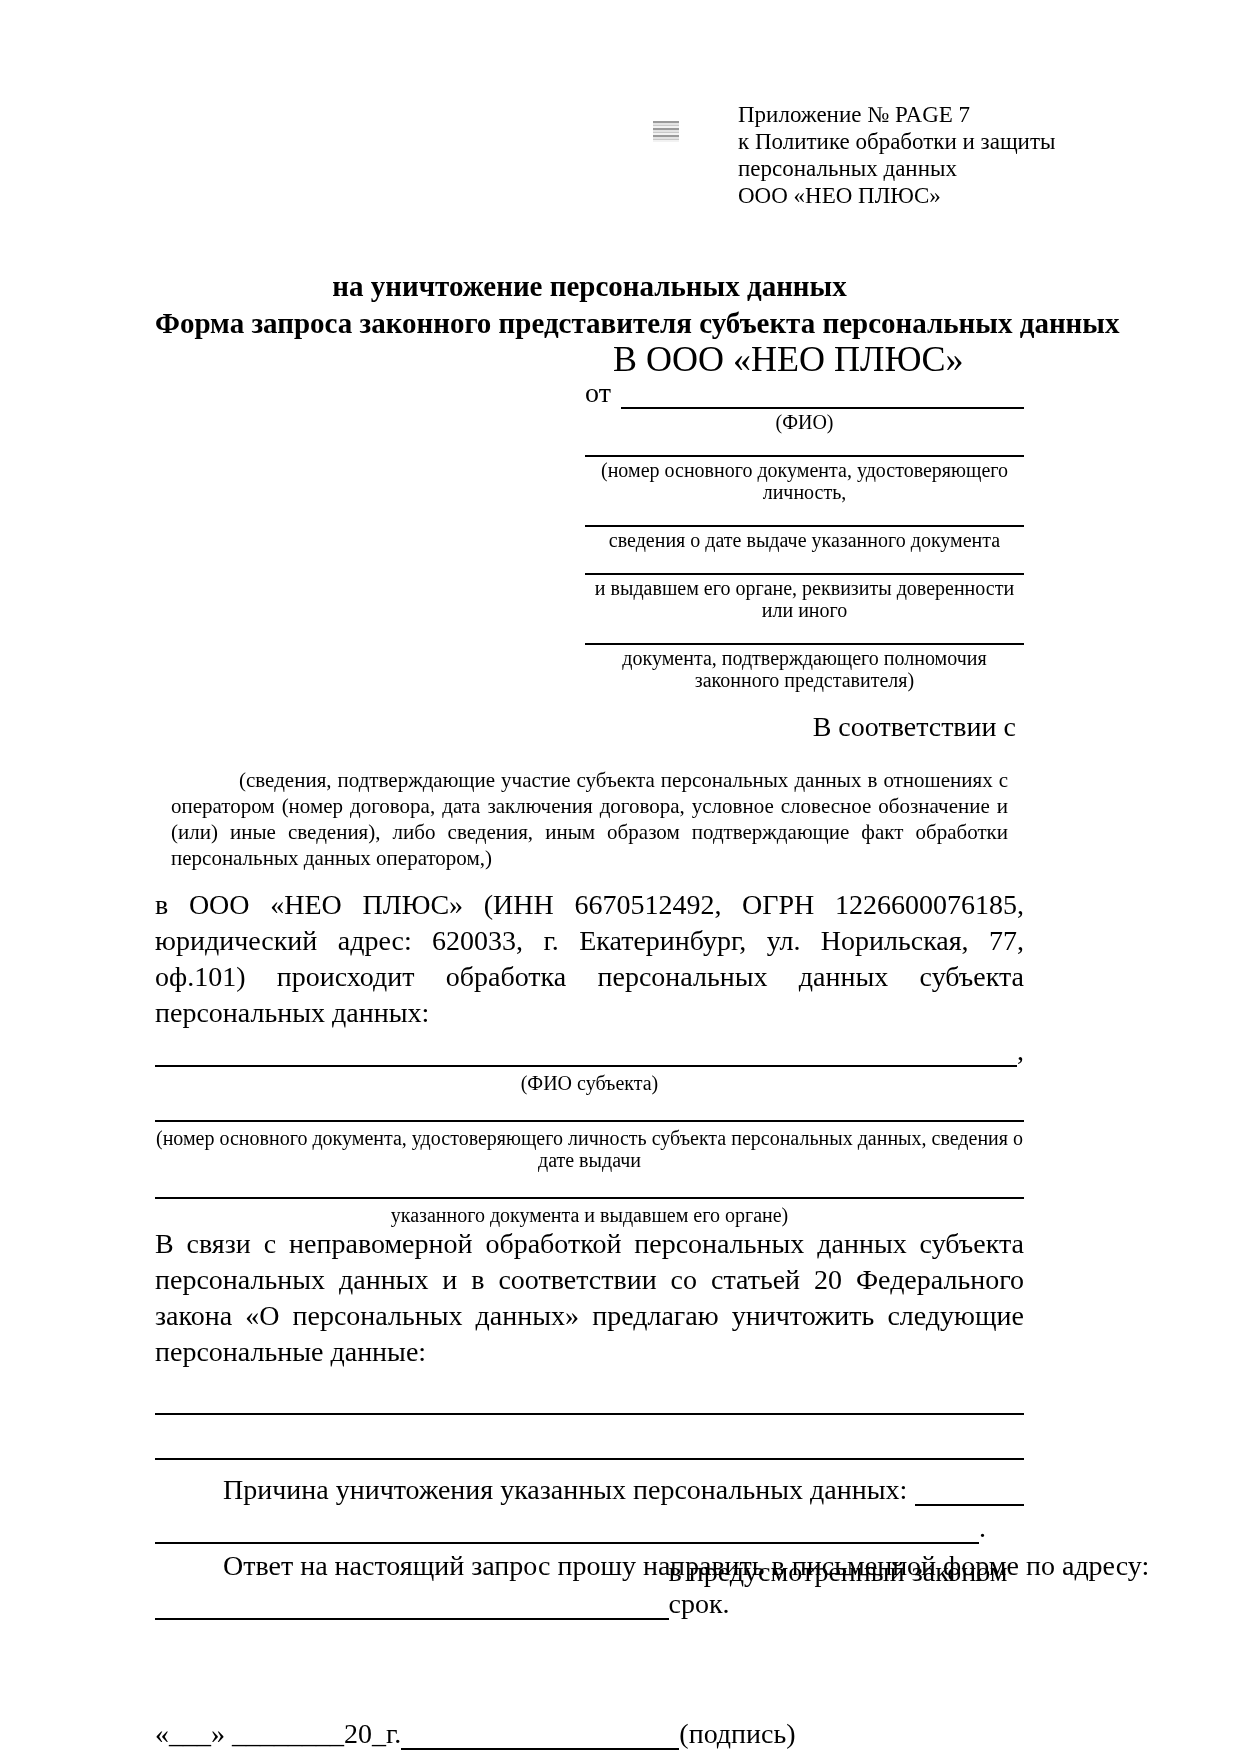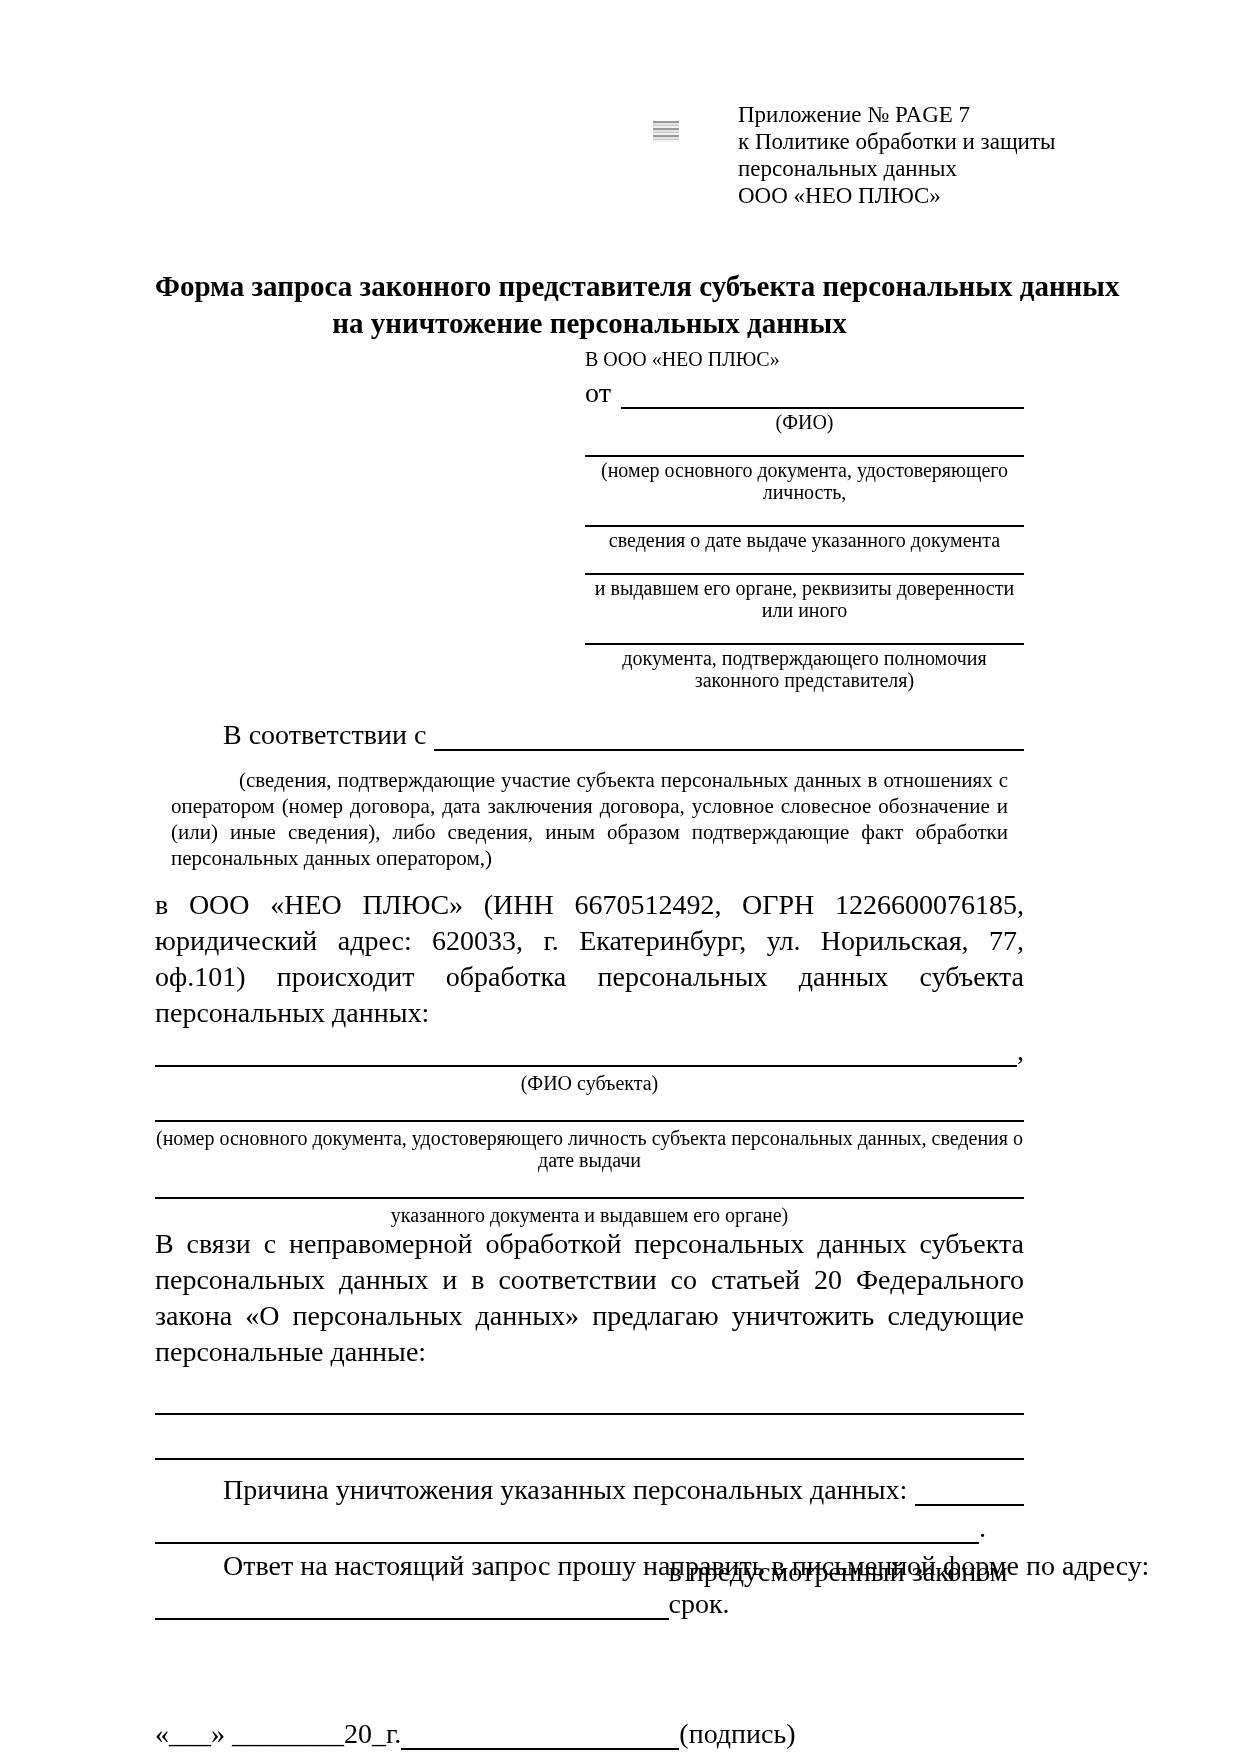--- a/index.html
+++ b/index.html
@@ -14,29 +14,29 @@
     position:absolute;left:653px;top:121px;width:26px;height:21px;
     background:repeating-linear-gradient(180deg,#9a9a9a 0 2px,#e3e3e3 2px 4px,#c9c9c9 4px 5px,#f2f2f2 5px 7px);
   }
   .header-block{position:absolute;left:738px;top:101px;font-size:23px;line-height:27px;}
   
   .content{padding:0 218px 0 155px;}
   .title{font-size:29px;font-weight:bold;text-align:center;line-height:37px;}
   .title div{white-space:nowrap;}
   
   .addressee{margin-left:430px;margin-top:1px;}
-  .addr-to{font-size:20px;line-height:32px;}
+  .addr-to{font-size:36px;line-height:32px;margin-left:28px;}
   .from-row{display:flex;align-items:flex-end;font-size:28px;height:34px;}
   .from-row .lbl{padding-right:10px;}
   .fill-line{flex:1;border-bottom:2px solid #000;}
   .from-row .fill-line{height:30px;}
   .addr-caption{font-size:20px;line-height:22px;text-align:center;padding-top:2px;}
   .addr-line{border-bottom:2px solid #000;height:22px;}
   
-  .accordance-row{display:flex;align-items:flex-end;font-size:28px;height:40px;margin-top:20px;}
+  .accordance-row{display:flex;align-items:flex-end;font-size:28px;height:40px;margin-top:20px;flex-direction:column;}
   .accordance-row .lbl{padding-left:68px;padding-right:8px;white-space:nowrap;}
   .accordance-row .fill-line{height:34px;}
   .fine-print{font-size:21px;line-height:26px;text-align:justify;text-indent:68px;margin:16px;}
   .par{font-size:28px;line-height:36px;text-align:justify;margin:0;}
   .suffix-row{display:flex;align-items:flex-end;font-size:28px;height:36px;}
   .suffix-row .fill-line{height:30px;}
   .center-caption{font-size:20px;line-height:22px;text-align:center;padding-top:5px;}
   .blank-line{border-bottom:2px solid #000;height:26px;}
   .blank-tall{border-bottom:2px solid #000;height:43px;}
   .reason-row{display:flex;align-items:flex-end;font-size:28px;height:44px;margin-top:2px;}
@@ -62,22 +62,22 @@
       <div>Приложение №  PAGE 7</div>
       <div>к Политике обработки и защиты</div>
       <div>персональных данных</div>
       <div>ООО «НЕО ПЛЮС»</div>
     </div>
   </div>
 
   <div class="content">
 
     <div class="title">
+      <div>на уничтожение персональных данных</div>
       <div>Форма запроса законного представителя субъекта персональных данных</div>
-      <div>на уничтожение персональных данных</div>
     </div>
 
     <div class="addressee">
       <div class="addr-to">В ООО «НЕО ПЛЮС»</div>
       <div class="from-row">
         <span class="lbl">от</span>
         <span class="fill-line"></span>
       </div>
       <div class="addr-caption">(ФИО)</div>
       <div class="addr-line"></div>

